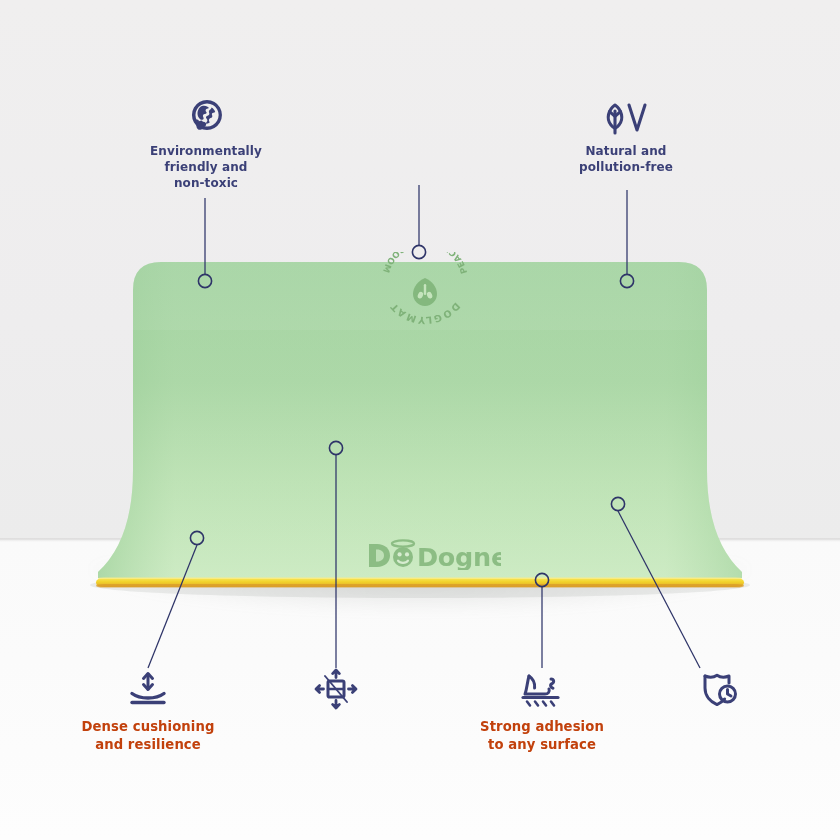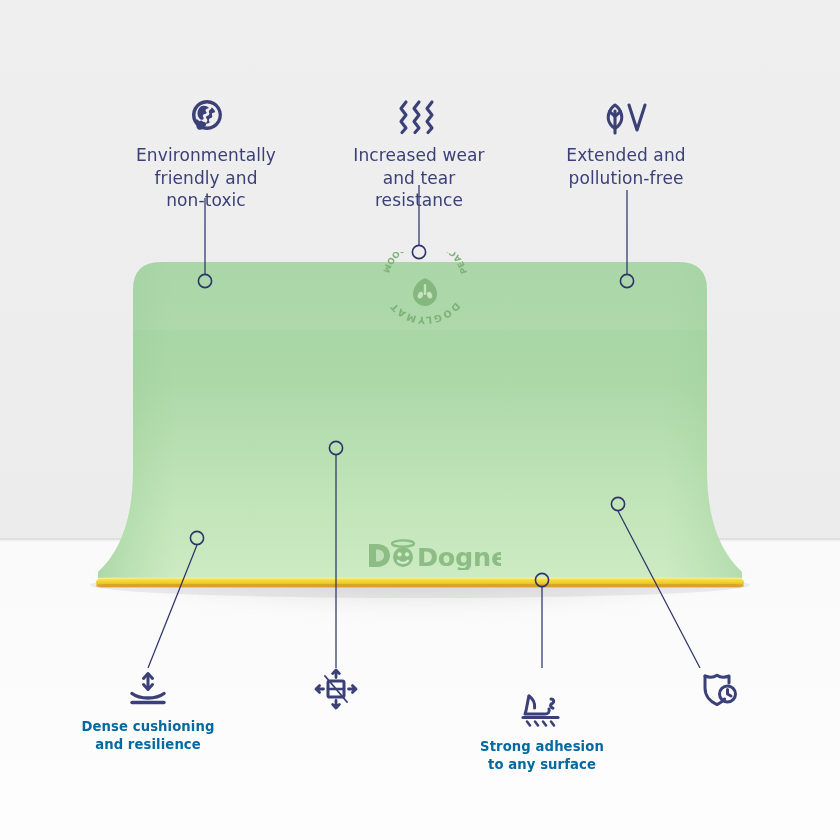--- a/index.html
+++ b/index.html
@@ -26,33 +26,33 @@
   
   .mat-wrap { position:absolute; left:0; top:0; width:840px; height:840px; }
   .mat-svg  { position:absolute; left:0; top:0; }
 
   
   .calls { position:absolute; left:0; top:0; }
 
   
   .feat { position:absolute; text-align:center; color:#3b4077; }
   .feat .ico { height:40px; display:flex; align-items:flex-end; justify-content:center; margin-bottom:9px; }
-  .feat .cap { font-size:17px; font-weight:400; line-height:1.33; letter-spacing:.1px; white-space:pre-line; }
+  .feat .cap { font-size:12px; font-weight:700; line-height:1.33; letter-spacing:.1px; white-space:pre-line; }
 
   .f-eco    { left:126px; top:95px;  width:160px; }
   .f-wear   { left:340px; top:95px;  width:158px; }
   .f-nat    { left:548px; top:95px;  width:156px; }
 
-  .feat-b { position:absolute; text-align:center; color:#0369a1; }
+  .feat-b { position:absolute; text-align:center; color:#c2410c; }
   .feat-b .ico { height:42px; display:flex; align-items:center; justify-content:center; margin-bottom:8px; }
   .feat-b .cap { font-size:13.2px; font-weight:700; line-height:1.33; letter-spacing:.1px; white-space:pre-line; }
 
   .f-cush   { left:68px;  top:668px; width:160px; }
   .f-slip   { left:258px; top:668px; width:156px; }
-  .f-adh    { left:462px; top:688px; width:160px; }
+  .f-adh    { left:462px; top:668px; width:160px; }
   .f-life   { left:638px; top:668px; width:160px; }
 
   
   .badge { position:absolute; left:370px; top:252px; width:110px; height:86px; }
   .logo  { position:absolute; left:367px; top:536px; width:134px; height:34px; }
 </style>
 </head>
 <body>
 
 <div id="stage">
@@ -204,47 +204,34 @@
         </g>
         <path d="M11.2,25.4 c1,-1 2.6,-1 3.6,0 c1,-1 2.6,-1 3.6,0 c1,1 1,2.6 0,3.6
                  l-3.6,3.6 l-3.6,-3.6 c-1,-1 -1,-2.6 0,-3.6 Z" fill="#3b4077"></path>
       </svg>
     </div>
     <div class="cap">Environmentally
 friendly and
 non-toxic</div>
   </div>
 
-  <div class="feat f-wear">
-    <div class="ico">
-      <svg width="42" height="36" viewBox="0 0 42 36">
-        <g stroke="#3b4077" stroke-width="3.1" fill="none" stroke-linecap="round" stroke-linejoin="round">
-          <path d="M8,3 L3,9.5 L8,16 L3,22.5 L8,29 L4,33.5"></path>
-          <path d="M21,3 L16,9.5 L21,16 L16,22.5 L21,29 L17,33.5"></path>
-          <path d="M34,3 L29,9.5 L34,16 L29,22.5 L34,29 L30,33.5"></path>
-        </g>
-      </svg>
-    </div>
-    <div class="cap">Increased wear
-and tear resistance</div>
-  </div>
 
   <div class="feat f-nat">
     <div class="ico">
       <svg width="54" height="36" viewBox="0 0 54 36">
         <g stroke="#3b4077" stroke-width="3.1" fill="none" stroke-linecap="round" stroke-linejoin="round">
           <path d="M16,34 L16,12"></path>
           <path d="M16,6 C23,11 25,20 20,26 C18,28.4 17,29 16,29.4
                    C15,29 14,28.4 12,26 C7,20 9,11 16,6 Z"></path>
           <path d="M16,17.4 L10.6,12.6 M16,17.4 L21.4,12.6"></path>
           <path d="M30,6 L38,31 L46,6"></path>
         </g>
       </svg>
     </div>
-    <div class="cap">Extended and
+    <div class="cap">Natural and
 pollution-free</div>
   </div>
 
   <div class="feat-b f-cush">
     <div class="ico">
       <svg width="48" height="40" viewBox="0 0 48 40">
         <g stroke="#3b4077" stroke-width="3" fill="none" stroke-linecap="round" stroke-linejoin="round">
           <path d="M24,5 L24,20"></path>
           <path d="M19.5,9.5 L24,4.6 L28.5,9.5"></path>
           <path d="M19.5,15.6 L24,20.5 L28.5,15.6"></path>

